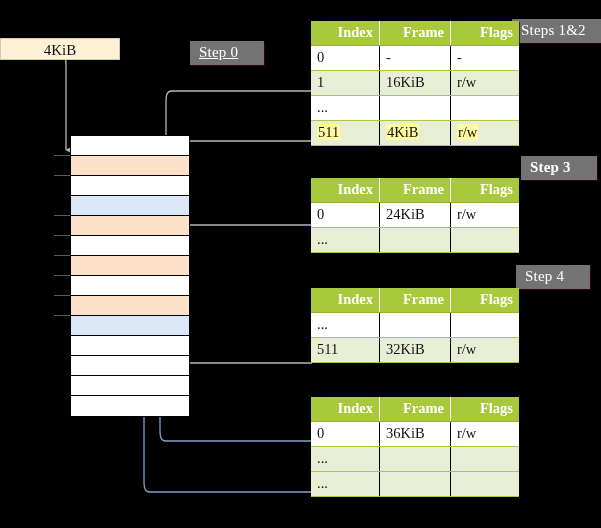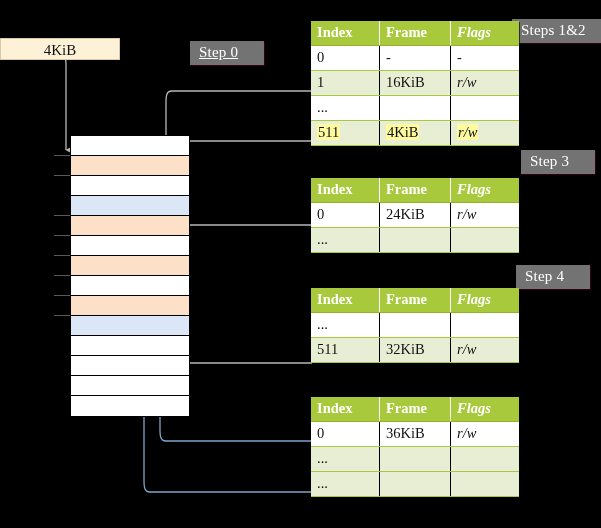--- a/index.html
+++ b/index.html
@@ -83,21 +83,21 @@
     border-collapse: collapse;
     background: #ffffff;
     table-layout: fixed;
     box-shadow: 1px 1px 0 rgba(0,0,0,0.6);
   }
   .ptable th {
     background: #a9c93c;
     color: #ffffff;
     font-weight: bold;
     font-size: 14.5px;
-    text-align: left;
+    text-align: right;
     padding: 3px 6px 4px 6px;
     border-right: 1px solid #ffffff;
     border-bottom: 1px solid #92b32c;
     line-height: 17px;
   }
   .ptable th:last-child { border-right: none; }
   .ptable td {
     font-size: 14.5px;
     color: #101010;
     padding: 2px 6px 3px 6px;
@@ -108,21 +108,21 @@
     background: #ffffff;
     overflow: hidden;
     white-space: nowrap;
   }
   .ptable td:last-child { border-right: none; }
   .ptable tr.alt td { background: #e8eed4; }
   .ptable tr:last-child td { border-bottom: 1px solid #a9c93c; }
   .hl { background: #fdfaa0; padding: 0 1px; }
   .col-index { width: 56px; }
   .col-frame { width: 58px; margin-left: 35px; }
-  .col-flags { width: 56px; font-style: italic; }
+  .col-flags { width: 56px; }
 </style>
 </head>
 <body>
 
 <div class="canvas">
 
   <svg class="wires" viewBox="0 0 601 528" width="601" height="528">
     <defs>
       <marker id="agray" markerWidth="7" markerHeight="7" refX="3.2" refY="5.6" orient="auto" markerUnits="userSpaceOnUse">
         <path d="M0,0 L3.2,6.2 L6.4,0 Z" fill="#b7b7b7"></path>
@@ -153,21 +153,21 @@
   <div class="page-box" style="left:0px; top:38px; width:120px; height:22px;">
     <span>4KiB</span>
   </div>
 
   <div class="step-badge" style="left:190px; top:41px;text-decoration:underline;">
     <span>Step 0</span>
   </div>
   <div class="step-badge" style="left:512px; top:19px;">
     <span>Steps 1&amp;2</span>
   </div>
-  <div class="step-badge" style="left:521px; top:150px;">
+  <div class="step-badge" style="left:521px; top:156px;font-weight:bold;">
     <span>Step 3</span>
   </div>
   <div class="step-badge" style="left:516px; top:265px;text-align:center;">
     <span>Step 4</span>
   </div>
 
   <div class="memgrid" id="memgrid" style="left: 70px; top: 135px; width: 120px; height: 282px;">
       <div class="memrow" style="height: 20px;"></div>
       <div class="memrow orange" style="height: 20px;"></div>
       <div class="memrow" style="height: 20px;"></div>

